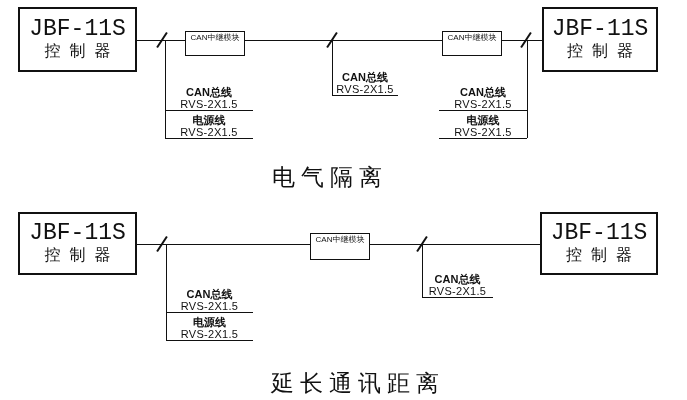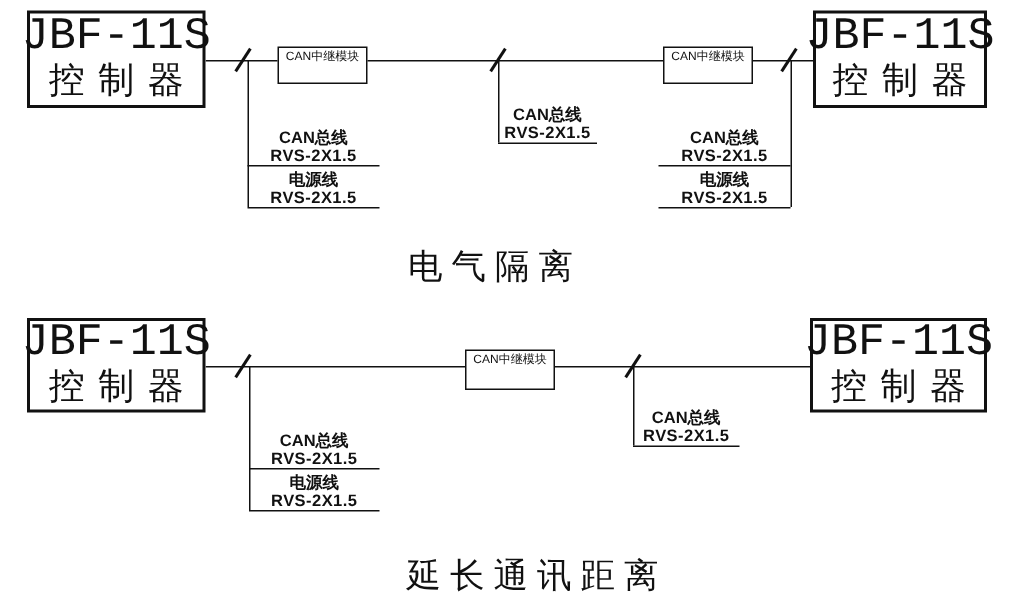--- a/index.html
+++ b/index.html
@@ -5,45 +5,45 @@
   html,body{margin:0;padding:0;background:#ffffff;}
   .canvas{
     position:relative;width:687px;height:400px;background:#ffffff;
     font-family:"Liberation Sans",sans-serif;color:#111;overflow:hidden;
   }
   .ctrl-box{
     position:absolute;box-sizing:border-box;border:2px solid #111;background:#fff;
     display:flex;flex-direction:column;align-items:center;justify-content:center;
   }
   .ctrl-line1{
-    font-family:"Liberation Mono",monospace;font-size:30px;line-height:1.1;
+    font-family:"Liberation Mono",monospace;font-size:23px;line-height:1.1;
     letter-spacing:0px;white-space:nowrap;
   }
   .ctrl-line2{
-    font-family:"Liberation Mono","Liberation Sans",sans-serif;font-size:24px;line-height:1.2;
+    font-family:"Liberation Mono","Liberation Sans",sans-serif;font-size:16px;line-height:1.2;
     letter-spacing:9px;padding-left:9px;white-space:nowrap;
   }
   .repeater-box{
     position:absolute;box-sizing:border-box;border:1px solid #111;background:#fff;
     display:flex;align-items:flex-start;justify-content:center;
     font-size:8px;white-space:nowrap;overflow:hidden;
   }
   .hwire{position:absolute;height:1px;background:#111;}
   .vwire{position:absolute;width:1px;background:#111;}
   .uline{position:absolute;height:1px;background:#111;}
   .tick{
     position:absolute;width:2px;height:18px;background:#111;
     transform:rotate(33deg);
   }
   .wire-label{
     position:absolute;text-align:center;line-height:1.05;
     font-family:"Liberation Sans",sans-serif;
   }
   .wire-label .name{display:block;font-size:11px;font-weight:bold;}
-  .wire-label .spec{display:block;font-size:11px;font-weight:bold;letter-spacing:0.3px;}
+  .wire-label .spec{display:block;font-size:11px;font-weight:normal;letter-spacing:0.3px;}
   .caption{
     position:absolute;text-align:center;
     font-family:"Liberation Serif",serif;font-size:23px;letter-spacing:6px;white-space:nowrap;
   }
 </style>
 </head>
 <body>
 
 <div class="canvas">
 

